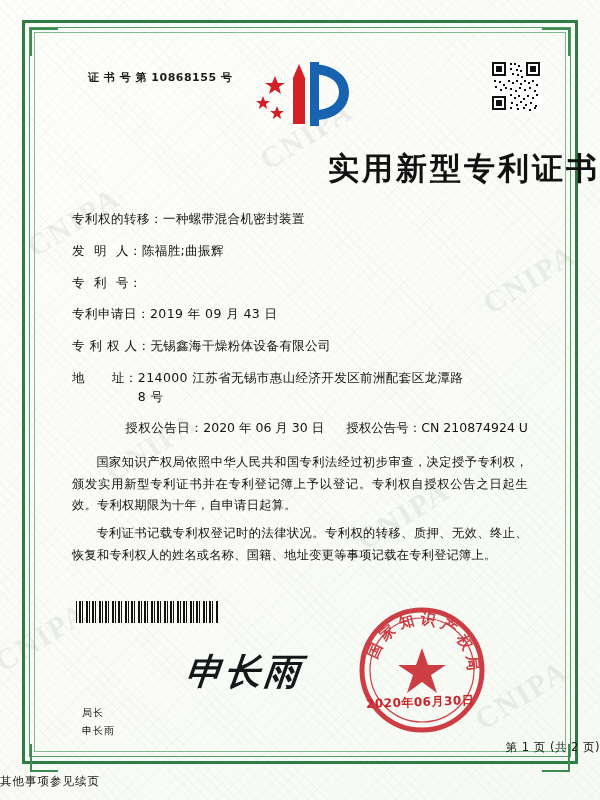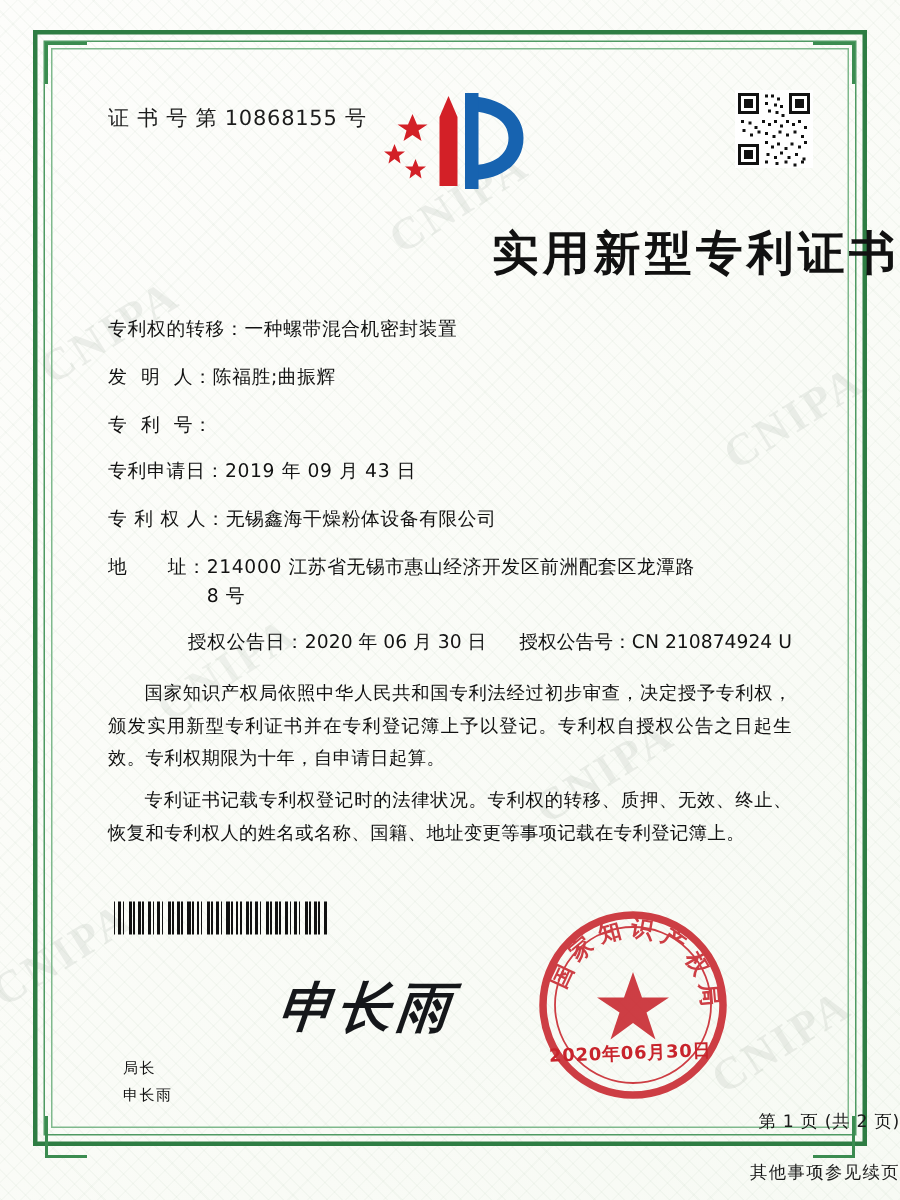--- a/index.html
+++ b/index.html
@@ -78,24 +78,25 @@
     border: 2px solid #3b8c50;
   }
   .corner.tl { left: 30px;  top: 28px;  border-right: none; border-bottom: none; }
   .corner.tr { right: 30px; top: 28px;  border-left: none;  border-bottom: none; }
   .corner.bl { left: 30px;  bottom: 28px; border-right: none; border-top: none; }
   .corner.br { right: 30px; bottom: 28px; border-left: none;  border-top: none; }
 
   
   .cert-no {
     position: absolute;
-    left: 72px; top: 70px;
-    font-size: 14px;
+    left: 88px; top: 70px;
+    font-size: 11px;
     color: #1c1c1c;
     letter-spacing: 0.5px;
+    font-weight: bold;
   }
 
   .emblem {
     position: absolute;
     left: 253px; top: 58px;
     width: 100px; height: 72px;
   }
 
   .qr {
     position: absolute;
@@ -220,21 +221,21 @@
     position: absolute;
     left: 0; right: 0; top: 740px;
     text-align: right;
     font-size: 11.5px;
     color: #1a1a1a;
     letter-spacing: 0.5px;
   }
   .footer-note {
     position: absolute;
     left: 0; right: 0; top: 774px;
-    text-align: right;
+    text-align: left;
     font-size: 11.5px;
     color: #1a1a1a;
     letter-spacing: 1px;
   }
 </style>
 </head>
 <body>
 
 <div class="page">
   <div class="texture"></div>

